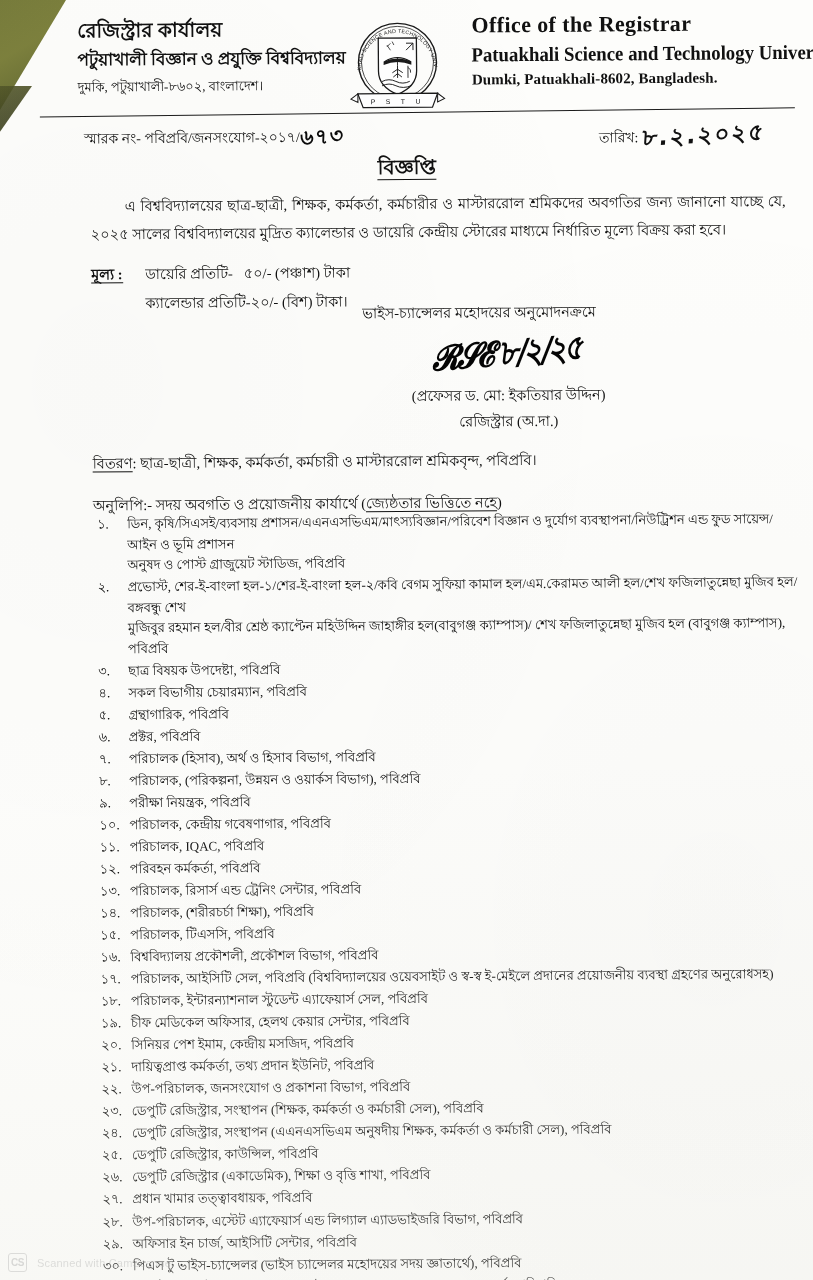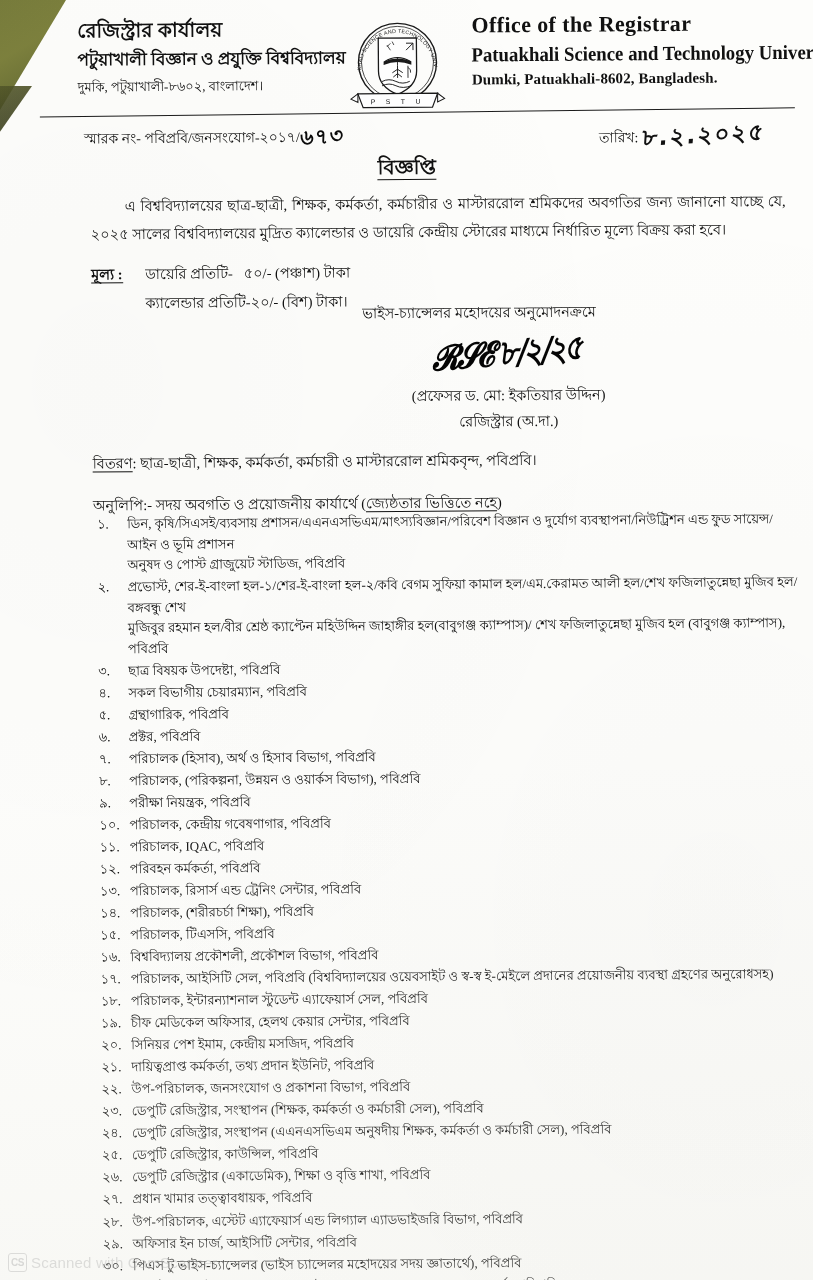--- a/index.html
+++ b/index.html
@@ -270,40 +270,40 @@
   .li-txt .l2 {
     display: block;
   }
 
   
   .watermark {
     position: absolute;
     left: 8px; bottom: 8px;
     display: flex;
     align-items: center;
-    gap: 4px;
+    gap: 10px;
     opacity: .30;
     z-index: 8;
   }
   .cs-badge {
     width: 19px; height: 19px;
     border: 1.6px solid #9a9a9a;
     border-radius: 3px;
     color: #8d8d8d;
     font-family: "Liberation Sans", sans-serif;
     font-size: 10px;
     font-weight: 700;
     display: flex;
     align-items: center;
     justify-content: center;
     letter-spacing: -.5px;
   }
   .cs-text {
     font-family: "Liberation Sans", sans-serif;
-    font-size: 15px;
+    font-size: 11px;
     color: #9a9a9a;
     letter-spacing: .2px;
   }
 
   
   .noise {
     position: absolute;
     inset: 0;
     pointer-events: none;
     background:

